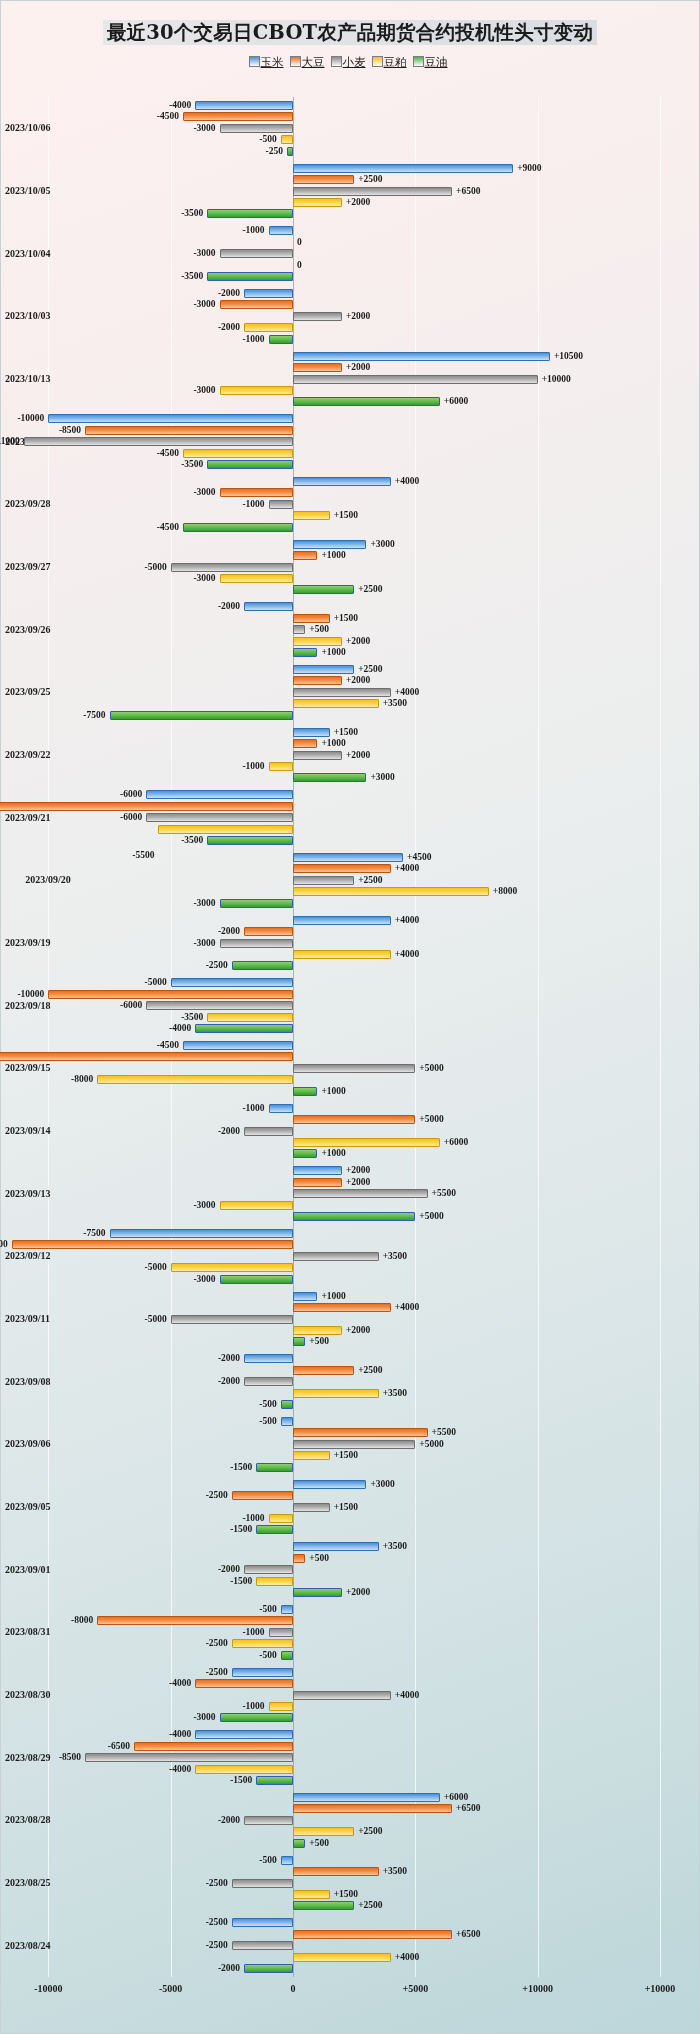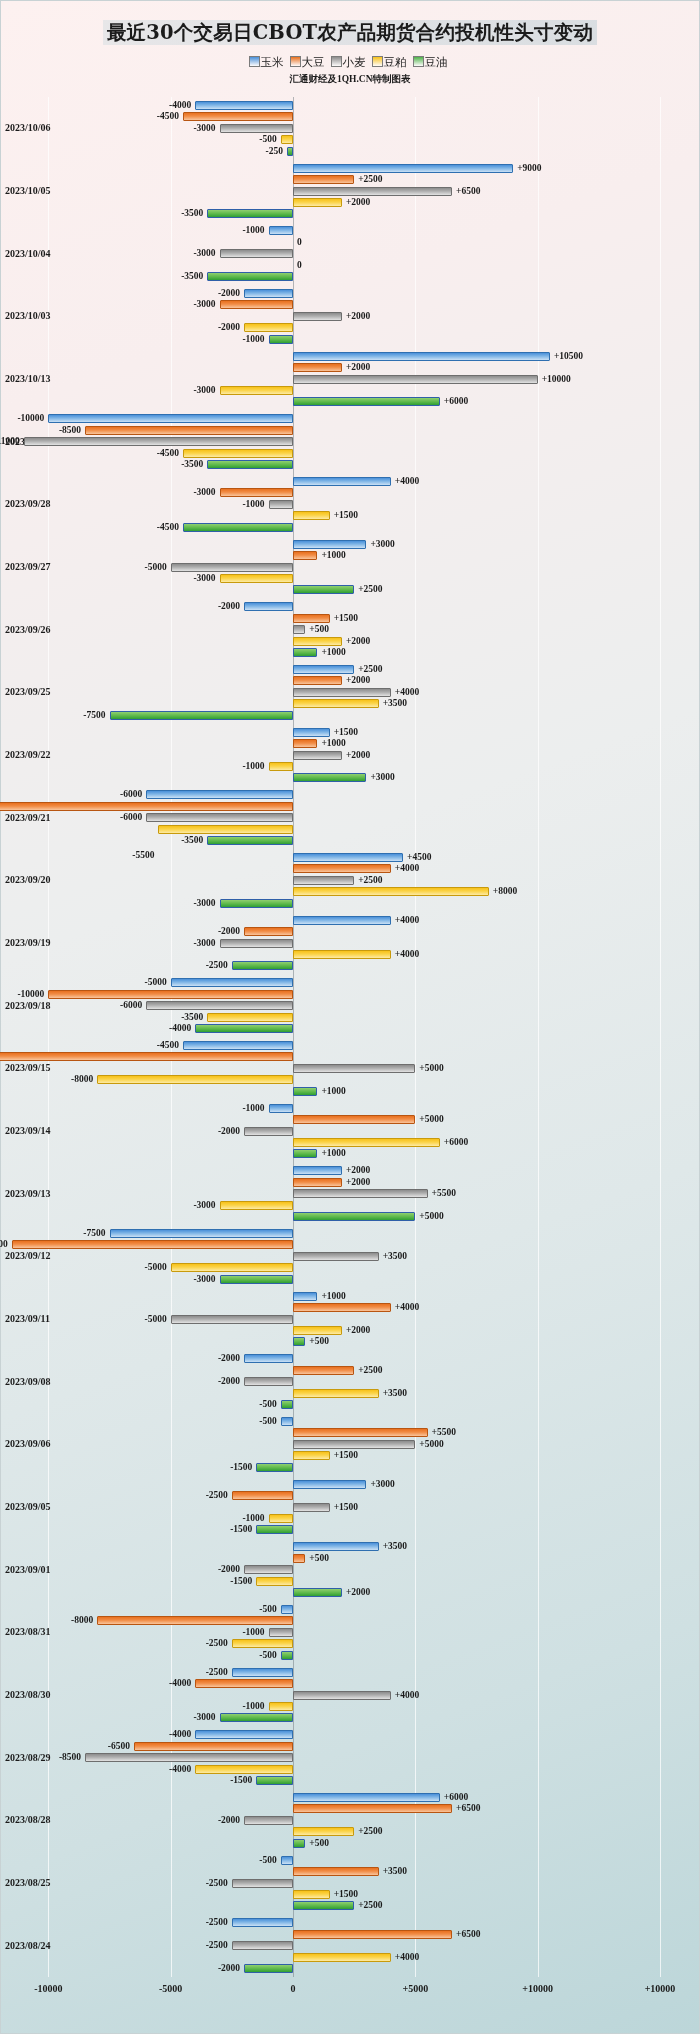--- a/index.html
+++ b/index.html
@@ -28,21 +28,21 @@
   }
   #legend{
     position:absolute;left:0;right:0;top:54px;text-align:center;
     font-size:11.5px;color:#1b1b1b;white-space:nowrap;
   }
   #legend .lg{display:inline-block;margin:0 1px;}
   #legend .sw{
     display:inline-block;width:9px;height:9px;vertical-align:-1px;
     border:1px solid #7b7b7b;margin-right:1px;
   }
-  #legend .lb{display:inline-block;margin-right:4px;}
+  #legend .lb{display:inline-block;margin-right:4px;text-decoration:underline;}
   #credit{
     position:absolute;left:0;right:0;top:72px;text-align:center;
     font-size:9.5px;font-weight:bold;color:#1b1b1b;
   }
   
   #plot{
     position:absolute;
     left:0px;top:96px;width:700px;height:1880px;
   }
   .gridline{position:absolute;top:0;bottom:0;width:1px;background:rgba(255,255,255,.72);}
@@ -81,21 +81,20 @@
 <body>
 
 <div id="chart-root">
 
   <div id="title">
     <span class="tbg">最近30个交易日CBOT农产品期货合约投机性头寸变动</span>
   </div>
 
   <div id="legend"><span class="lg"><span class="sw" style="background: linear-gradient(rgb(74, 144, 217), rgba(255, 255, 255, 0.8));"></span><span class="lb">玉米</span></span><span class="lg"><span class="sw" style="background: linear-gradient(rgb(232, 112, 31), rgba(255, 255, 255, 0.8));"></span><span class="lb">大豆</span></span><span class="lg"><span class="sw" style="background: linear-gradient(rgb(140, 140, 140), rgba(255, 255, 255, 0.8));"></span><span class="lb">小麦</span></span><span class="lg"><span class="sw" style="background: linear-gradient(rgb(247, 193, 26), rgba(255, 255, 255, 0.8));"></span><span class="lb">豆粕</span></span><span class="lg"><span class="sw" style="background: linear-gradient(rgb(79, 178, 74), rgba(255, 255, 255, 0.8));"></span><span class="lb">豆油</span></span></div>
 
-  <div id="credit">汇通财经及1QH.CN特制图表</div>
 
   <div id="plot">
       <div class="gridline" style="left: 47.3333px;"></div>
       <div class="gridline" style="left: 169.667px;"></div>
       <div class="zeroline" style="left: 292px;"></div>
       <div class="gridline" style="left: 414.333px;"></div>
       <div class="gridline" style="left: 536.667px;"></div>
       <div class="gridline" style="left: 659px;"></div>
       <div class="grouplabel" style="top: 25.3333px;">2023/10/06</div>
       <div class="bar s0 neg" style="left: 194.133px; width: 97.8667px; top: 4.03333px;"></div>
@@ -219,21 +218,21 @@
       <div class="grouplabel" style="top: 714.667px;">2023/09/21</div>
       <div class="bar s0 neg" style="left: 145.2px; width: 146.8px; top: 693.367px;"></div>
       <div class="val left" style="top: 693.367px; right: 558.8px;">-6000</div>
       <div class="bar s1 neg" style="left: -1.6px; width: 293.6px; top: 704.767px;"></div>
       <div class="bar s2 neg" style="left: 145.2px; width: 146.8px; top: 716.167px;"></div>
       <div class="val left" style="top: 716.167px; right: 558.8px;">-6000</div>
       <div class="bar s3 neg" style="left: 157.433px; width: 134.567px; top: 727.567px;"></div>
       <div class="val left" style="top: 754px; right: 546.567px;">-5500</div>
       <div class="bar s4 neg" style="left: 206.367px; width: 85.6333px; top: 738.967px;"></div>
       <div class="val left" style="top: 738.967px; right: 497.633px;">-3500</div>
-      <div class="grouplabel" style="top: 777.333px;">2023/09/20</div>
+      <div class="grouplabel" style="top: 777.333px; text-align: center;">2023/09/20</div>
       <div class="bar s0 pos" style="left: 292px; width: 110.1px; top: 756.033px;"></div>
       <div class="val" style="top: 756.033px; left: 406.1px;">+4500</div>
       <div class="bar s1 pos" style="left: 292px; width: 97.8667px; top: 767.433px;"></div>
       <div class="val" style="top: 767.433px; left: 393.867px;">+4000</div>
       <div class="bar s2 pos" style="left: 292px; width: 61.1667px; top: 778.833px;"></div>
       <div class="val" style="top: 778.833px; left: 357.167px;">+2500</div>
       <div class="bar s3 pos" style="left: 292px; width: 195.733px; top: 790.233px;"></div>
       <div class="val" style="top: 790.233px; left: 491.733px;">+8000</div>
       <div class="bar s4 neg" style="left: 218.6px; width: 73.4px; top: 801.633px;"></div>
       <div class="val left" style="top: 801.633px; right: 485.4px;">-3000</div>

